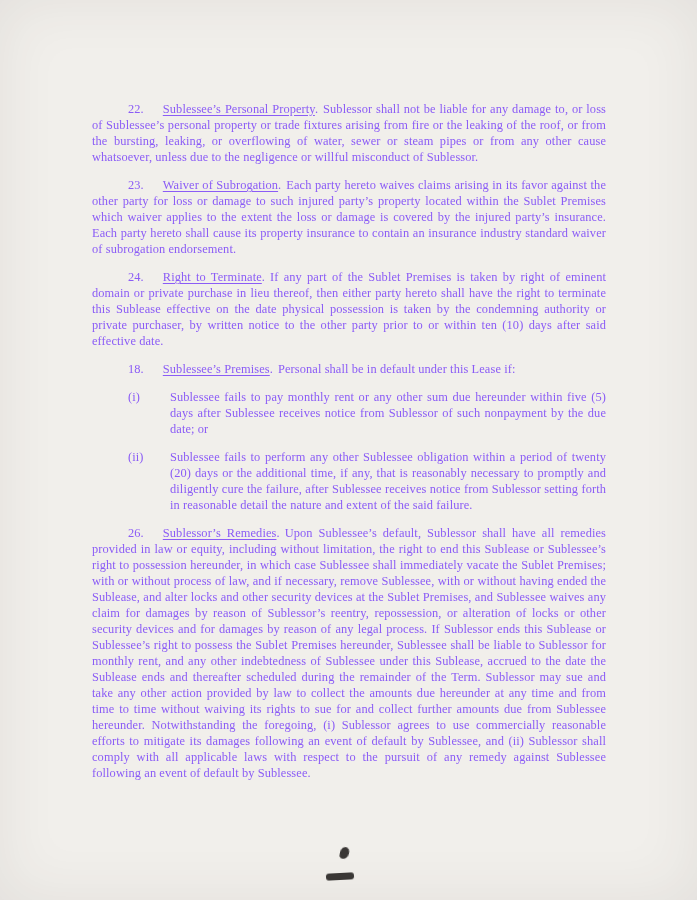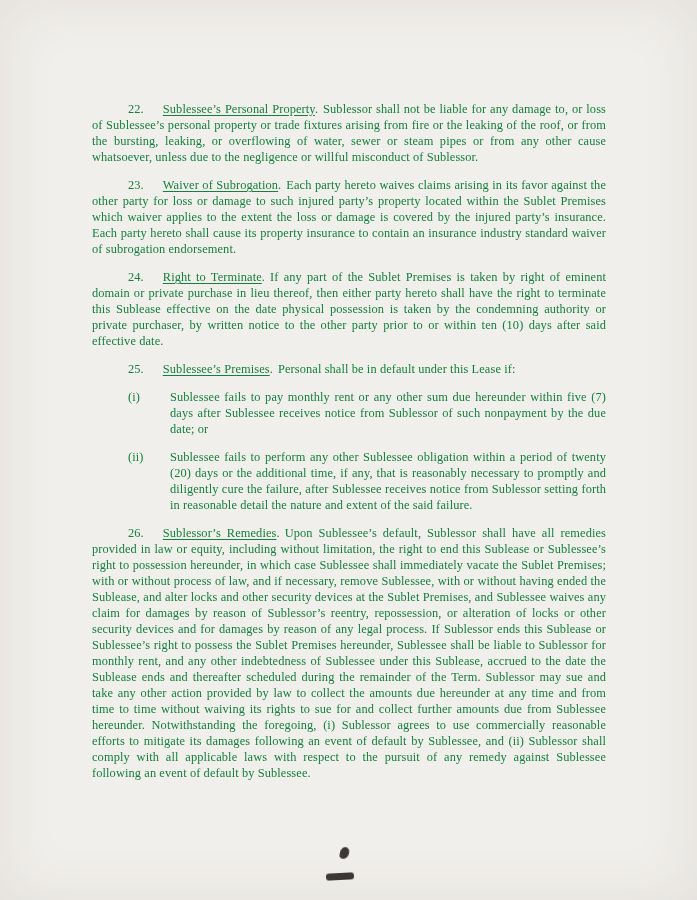--- a/index.html
+++ b/index.html
@@ -10,21 +10,21 @@
     background: #e8e6e2;
   }
   .page {
     position: relative;
     width: 697px;
     height: 900px;
     background: #f1efeb;
     box-shadow: inset 0 0 60px rgba(60,55,45,0.08);
     overflow: hidden;
     font-family: "Liberation Serif", "DejaVu Serif", serif;
-    color: #15803d;
+    color: #8b5cf6;
   }
   .content {
     position: absolute;
     left: 92px;
     top: 101px;
     width: 514px;
     font-size: 12.4px;
     line-height: 16px;
     letter-spacing: 0.1px;
   }
@@ -85,24 +85,24 @@
 
 <div class="page">
   <div class="content">
 
     <p class="para"><span class="num">22.</span><span class="tab"></span><span class="heading">Sublessee’s Personal Property</span><span class="suffix">.</span><span>Sublessor shall not be liable for any damage to, or loss of Sublessee’s personal property or trade fixtures arising from fire or the leaking of the roof, or from the bursting, leaking, or overflowing of water, sewer or steam pipes or from any other cause whatsoever, unless due to the negligence or willful misconduct of Sublessor.</span></p>
 
     <p class="para"><span class="num">23.</span><span class="tab"></span><span class="heading">Waiver of Subrogation</span><span class="suffix">.</span><span>Each party hereto waives claims arising in its favor against the other party for loss or damage to such injured party’s property located within the Sublet Premises which waiver applies to the extent the loss or damage is covered by the injured party’s insurance.  Each party hereto shall cause its property insurance to contain an insurance industry standard waiver of subrogation endorsement.</span></p>
 
     <p class="para"><span class="num">24.</span><span class="tab"></span><span class="heading">Right to Terminate</span><span class="suffix">.</span><span>If any part of the Sublet Premises is taken by right of eminent domain or private purchase in lieu thereof, then either party hereto shall have the right to terminate this Sublease effective on the date physical possession is taken by the condemning authority or private purchaser, by written notice to the other party prior to or within ten (10) days after said effective date.</span></p>
 
-    <p class="para"><span class="num">25.</span><span class="tab"></span><span class="heading">Sublessee’s Premises</span><span class="suffix">.</span><span>Personal shall be in default under this Lease if:</span></p>
+    <p class="para"><span class="num">18.</span><span class="tab"></span><span class="heading">Sublessee’s Premises</span><span class="suffix">.</span><span>Personal shall be in default under this Lease if:</span></p>
 
     <div class="subitem">
-      <span class="subitem-label">(i)</span><span>Sublessee fails to pay monthly rent or any other sum due hereunder within five (7) days after Sublessee receives notice from Sublessor of such nonpayment by the due date; or</span>
+      <span class="subitem-label">(i)</span><span>Sublessee fails to pay monthly rent or any other sum due hereunder within five (5) days after Sublessee receives notice from Sublessor of such nonpayment by the due date; or</span>
     </div>
 
     <div class="subitem">
       <span class="subitem-label">(ii)</span><span>Sublessee fails to perform any other Sublessee obligation within a period of twenty (20) days or the additional time, if any, that is reasonably necessary to promptly and diligently cure the failure, after Sublessee receives notice from Sublessor setting forth in reasonable detail the nature and extent of the said failure.</span>
     </div>
 
     <p class="para"><span class="num">26.</span><span class="tab"></span><span class="heading">Sublessor’s Remedies</span><span class="suffix">.</span><span>Upon Sublessee’s default, Sublessor shall have all remedies provided in law or equity, including without limitation, the right to end this Sublease or Sublessee’s right to possession hereunder, in which case Sublessee shall immediately vacate the Sublet Premises; with or without process of law, and if necessary, remove Sublessee, with or without having ended the Sublease, and alter locks and other security devices at the Sublet Premises, and Sublessee waives any claim for damages by reason of Sublessor’s reentry, repossession, or alteration of locks or other security devices and for damages by reason of any legal process.  If Sublessor ends this Sublease or Sublessee’s right to possess the Sublet Premises hereunder, Sublessee shall be liable to Sublessor for monthly rent, and any other indebtedness of Sublessee under this Sublease, accrued to the date the Sublease ends and thereafter scheduled during the remainder of the Term.  Sublessor may sue and take any other action provided by law to collect the amounts due hereunder at any time and from time to time without waiving its rights to sue for and collect further amounts due from Sublessee hereunder.  Notwithstanding the foregoing, (i) Sublessor agrees to use commercially reasonable efforts to mitigate its damages following an event of default by Sublessee, and (ii) Sublessor shall comply with all applicable laws with respect to the pursuit of any remedy against Sublessee following an event of default by Sublessee.</span></p>
 
   </div>
 

